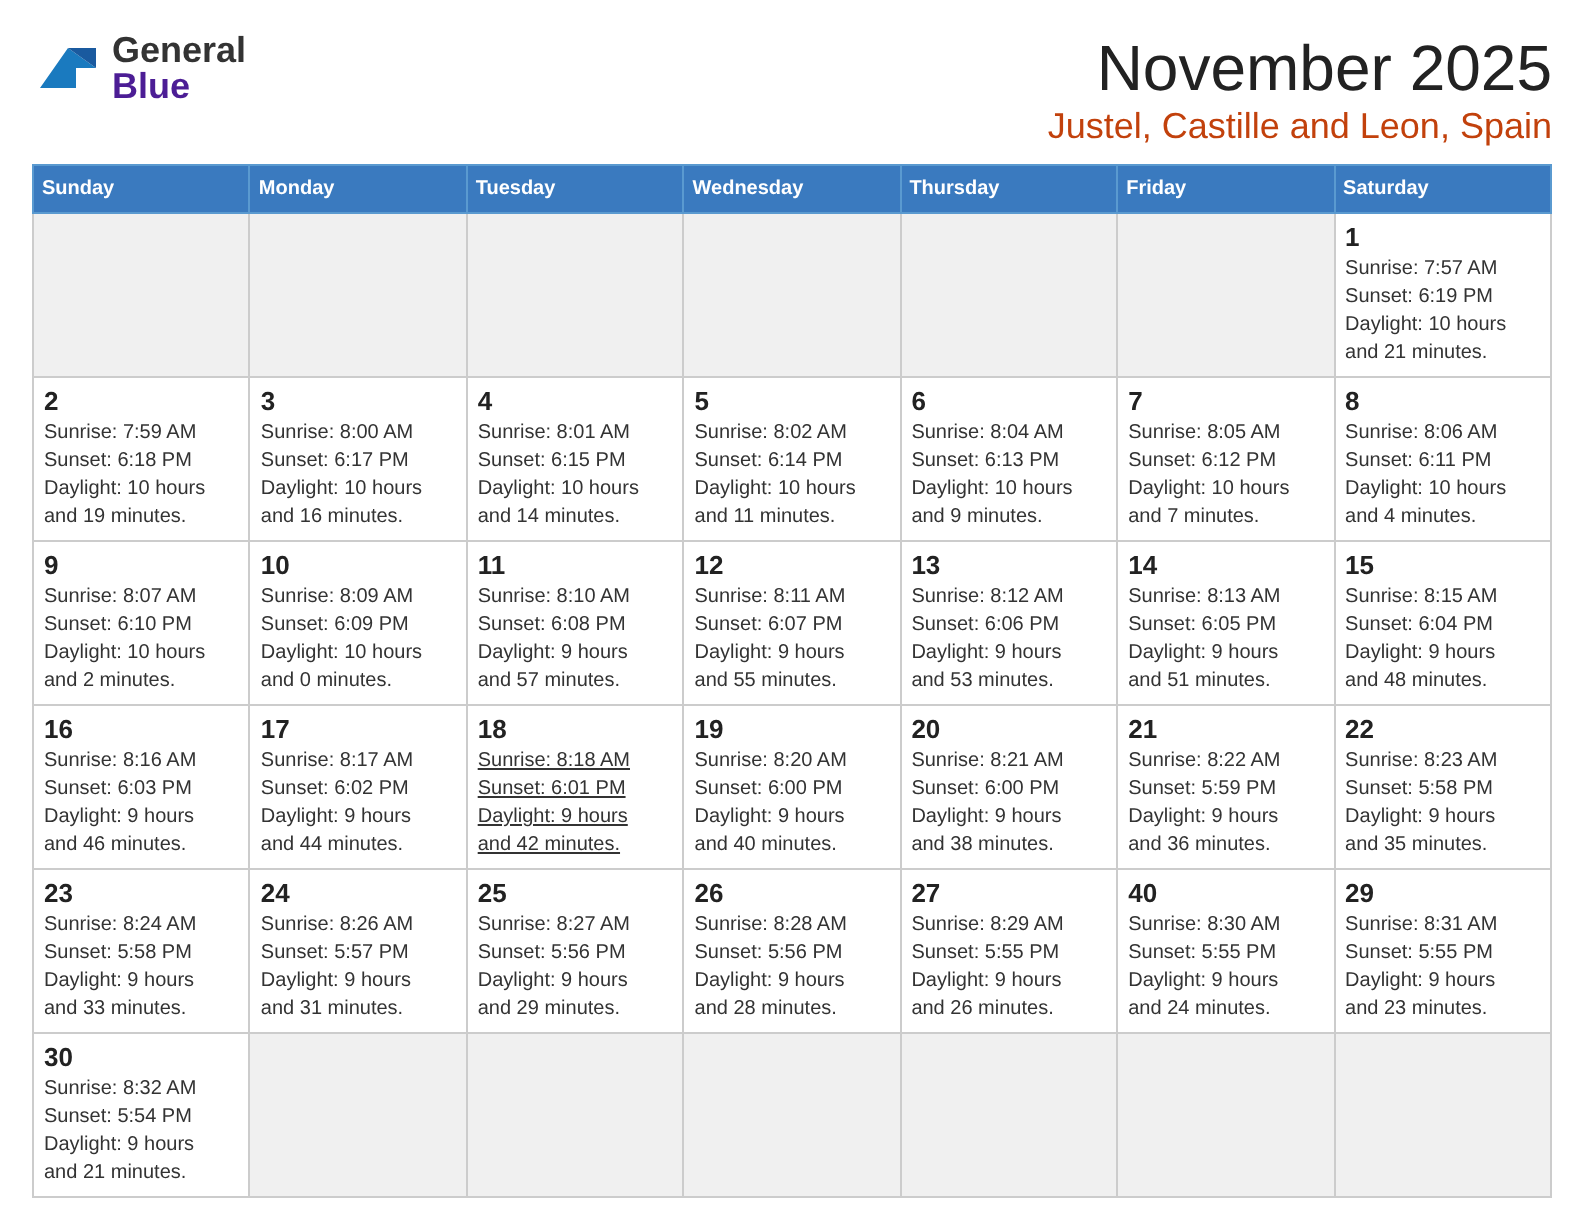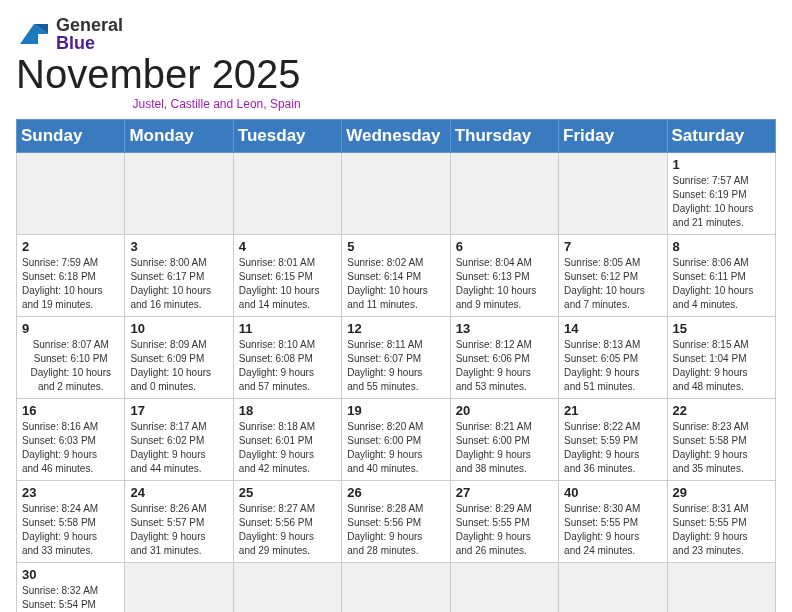--- a/index.html
+++ b/index.html
@@ -8,21 +8,20 @@
       background: #fff;
       width: 792px;
       min-height: 612px;
       padding: 16px;
     }
     .header {
       display: flex;
       justify-content: space-between;
       align-items: flex-start;
       margin-bottom: 8px;
-      flex-direction: column;
     }
     .logo {
       display: flex;
       align-items: center;
       gap: 4px;
     }
     .logo-text {
       font-size: 18px;
       font-weight: normal;
       color: #333;
@@ -32,37 +31,37 @@
       font-weight: bold;
     }
     .logo-icon {
       width: 36px;
       height: 28px;
     }
     .title-block {
       text-align: right;
     }
     .month-title {
-      font-size: 40px;
+      font-size: 32px;
       font-weight: normal;
       color: #222;
     }
     .location {
-      font-size: 12px;
-      color: #a21caf;
+      font-size: 18px;
+      color: #c2410c;
     }
     .calendar {
       width: 100%;
       border-collapse: collapse;
       border: 1px solid #ccc;
     }
     .calendar th {
       background: #3a7abf;
       color: #fff;
-      font-size: 17px;
+      font-size: 10px;
       font-weight: bold;
       padding: 6px 4px;
       text-align: left;
       border: 1px solid #5a9ad0;
     }
     .calendar td {
       border: 1px solid #ccc;
       vertical-align: top;
       padding: 4px 5px;
       width: calc(100% / 7);
@@ -185,21 +184,21 @@
           <span class="day-number">8</span>
           <div class="day-info" style="white-space: pre-line;">Sunrise: 8:06 AM
 Sunset: 6:11 PM
 Daylight: 10 hours
 and 4 minutes.</div>
         </td>
       </tr>
       <tr>
         <td>
           <span class="day-number">9</span>
-          <div class="day-info" style="white-space: pre-line; text-align: center;">Sunrise: 8:07 AM
+          <div class="day-info" style="white-space: pre-line;">Sunrise: 8:07 AM
 Sunset: 6:10 PM
 Daylight: 10 hours
 and 2 minutes.</div>
         </td>
         <td>
           <span class="day-number">10</span>
           <div class="day-info" style="white-space: pre-line;">Sunrise: 8:09 AM
 Sunset: 6:09 PM
 Daylight: 10 hours
 and 0 minutes.</div>
@@ -228,21 +227,21 @@
         <td>
           <span class="day-number">14</span>
           <div class="day-info" style="white-space: pre-line;">Sunrise: 8:13 AM
 Sunset: 6:05 PM
 Daylight: 9 hours
 and 51 minutes.</div>
         </td>
         <td>
           <span class="day-number">15</span>
           <div class="day-info" style="white-space: pre-line;">Sunrise: 8:15 AM
-Sunset: 1:04 PM
+Sunset: 6:04 PM
 Daylight: 9 hours
 and 48 minutes.</div>
         </td>
       </tr>
       <tr>
         <td>
           <span class="day-number">16</span>
           <div class="day-info" style="white-space: pre-line;">Sunrise: 8:16 AM
 Sunset: 6:03 PM
 Daylight: 9 hours
@@ -250,21 +249,21 @@
         </td>
         <td>
           <span class="day-number">17</span>
           <div class="day-info" style="white-space: pre-line;">Sunrise: 8:17 AM
 Sunset: 6:02 PM
 Daylight: 9 hours
 and 44 minutes.</div>
         </td>
         <td>
           <span class="day-number">18</span>
-          <div class="day-info" style="white-space: pre-line;">Sunrise: 8:18 AM
+          <div class="day-info" style="white-space: pre-line; text-decoration: underline;">Sunrise: 8:18 AM
 Sunset: 6:01 PM
 Daylight: 9 hours
 and 42 minutes.</div>
         </td>
         <td>
           <span class="day-number">19</span>
           <div class="day-info" style="white-space: pre-line;">Sunrise: 8:20 AM
 Sunset: 6:00 PM
 Daylight: 9 hours
 and 40 minutes.</div>

